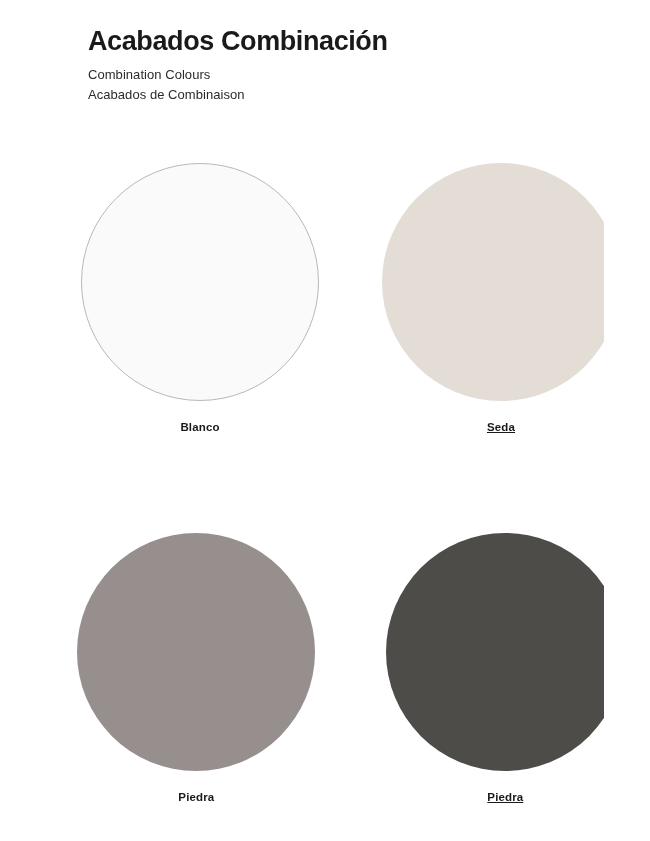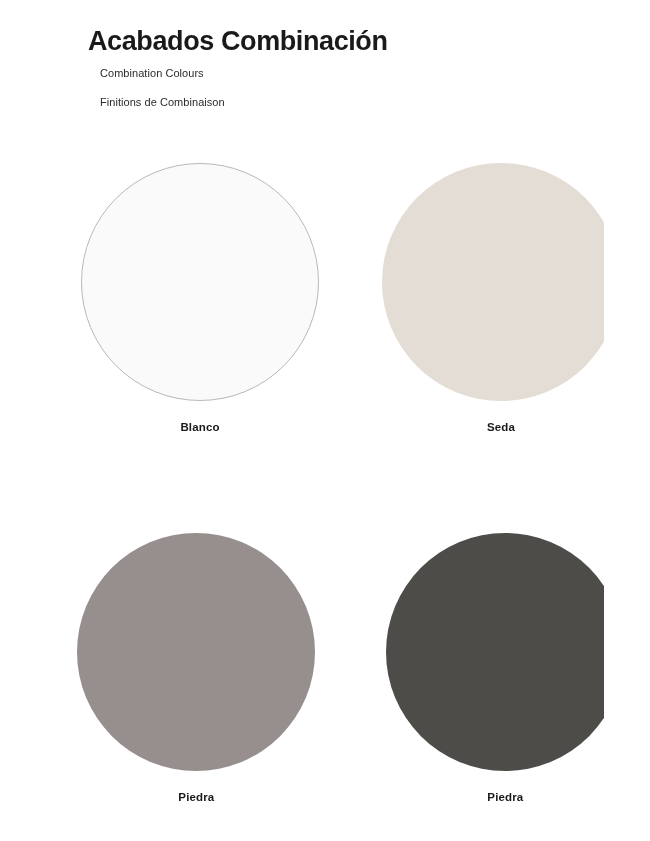--- a/index.html
+++ b/index.html
@@ -27,22 +27,22 @@
   .header-title {
     font-size: 27px;
     font-weight: bold;
     color: #1a1a1a;
     letter-spacing: -0.4px;
     line-height: 1.12;
     margin: 0;
     white-space: nowrap;
   }
   .header-sub {
-    margin: 12px;
-    font-size: 11px;
+    margin: 0;
+    font-size: 13px;
     font-weight: normal;
     color: #2b2b2b;
     line-height: 1.52;
     letter-spacing: 0.05px;
   }
   .header-sub-1 { margin-top: 9px; }
 
   
   .swatch-grid {
     position: absolute;
@@ -57,21 +57,21 @@
   .swatch-row-2 { margin-top: 99px; gap: 16px; }
 
   .swatch-cell {
     width: 325px;
     display: flex;
     flex-direction: column;
     align-items: center;
   }
   
   .swatch-cell-left  { padding-left: 75px; box-sizing: border-box; }
-  .swatch-cell-right { padding-left: 27px; box-sizing: border-box; }
+  .swatch-cell-right { padding-left: 27px; box-sizing: border-box; text-decoration: underline; }
 
   .swatch-disc {
     width: 238px;
     height: 238px;
     border-radius: 50%;
     box-sizing: border-box;
     flex: none;
   }
 
   .swatch-label {
@@ -85,21 +85,21 @@
   }
 </style>
 </head>
 <body>
 
 <div class="page" style="background: rgb(255, 255, 255); color: rgb(26, 26, 26);">
 
   <div class="header">
     <h1 class="header-title">Acabados Combinación</h1>
     <p class="header-sub header-sub-1">Combination Colours</p>
-    <p class="header-sub">Finitions de Combinaison</p>
+    <p class="header-sub">Acabados de Combinaison</p>
   </div>
 
   <div class="swatch-grid">
 
     <div class="swatch-row swatch-row-1">
       <div class="swatch-cell swatch-cell-left">
         <div class="swatch-disc" style="background: rgb(251, 250, 251); border: 1px solid rgb(184, 184, 184);"></div>
         <div class="swatch-label">Blanco</div>
       </div>
       <div class="swatch-cell swatch-cell-right">

